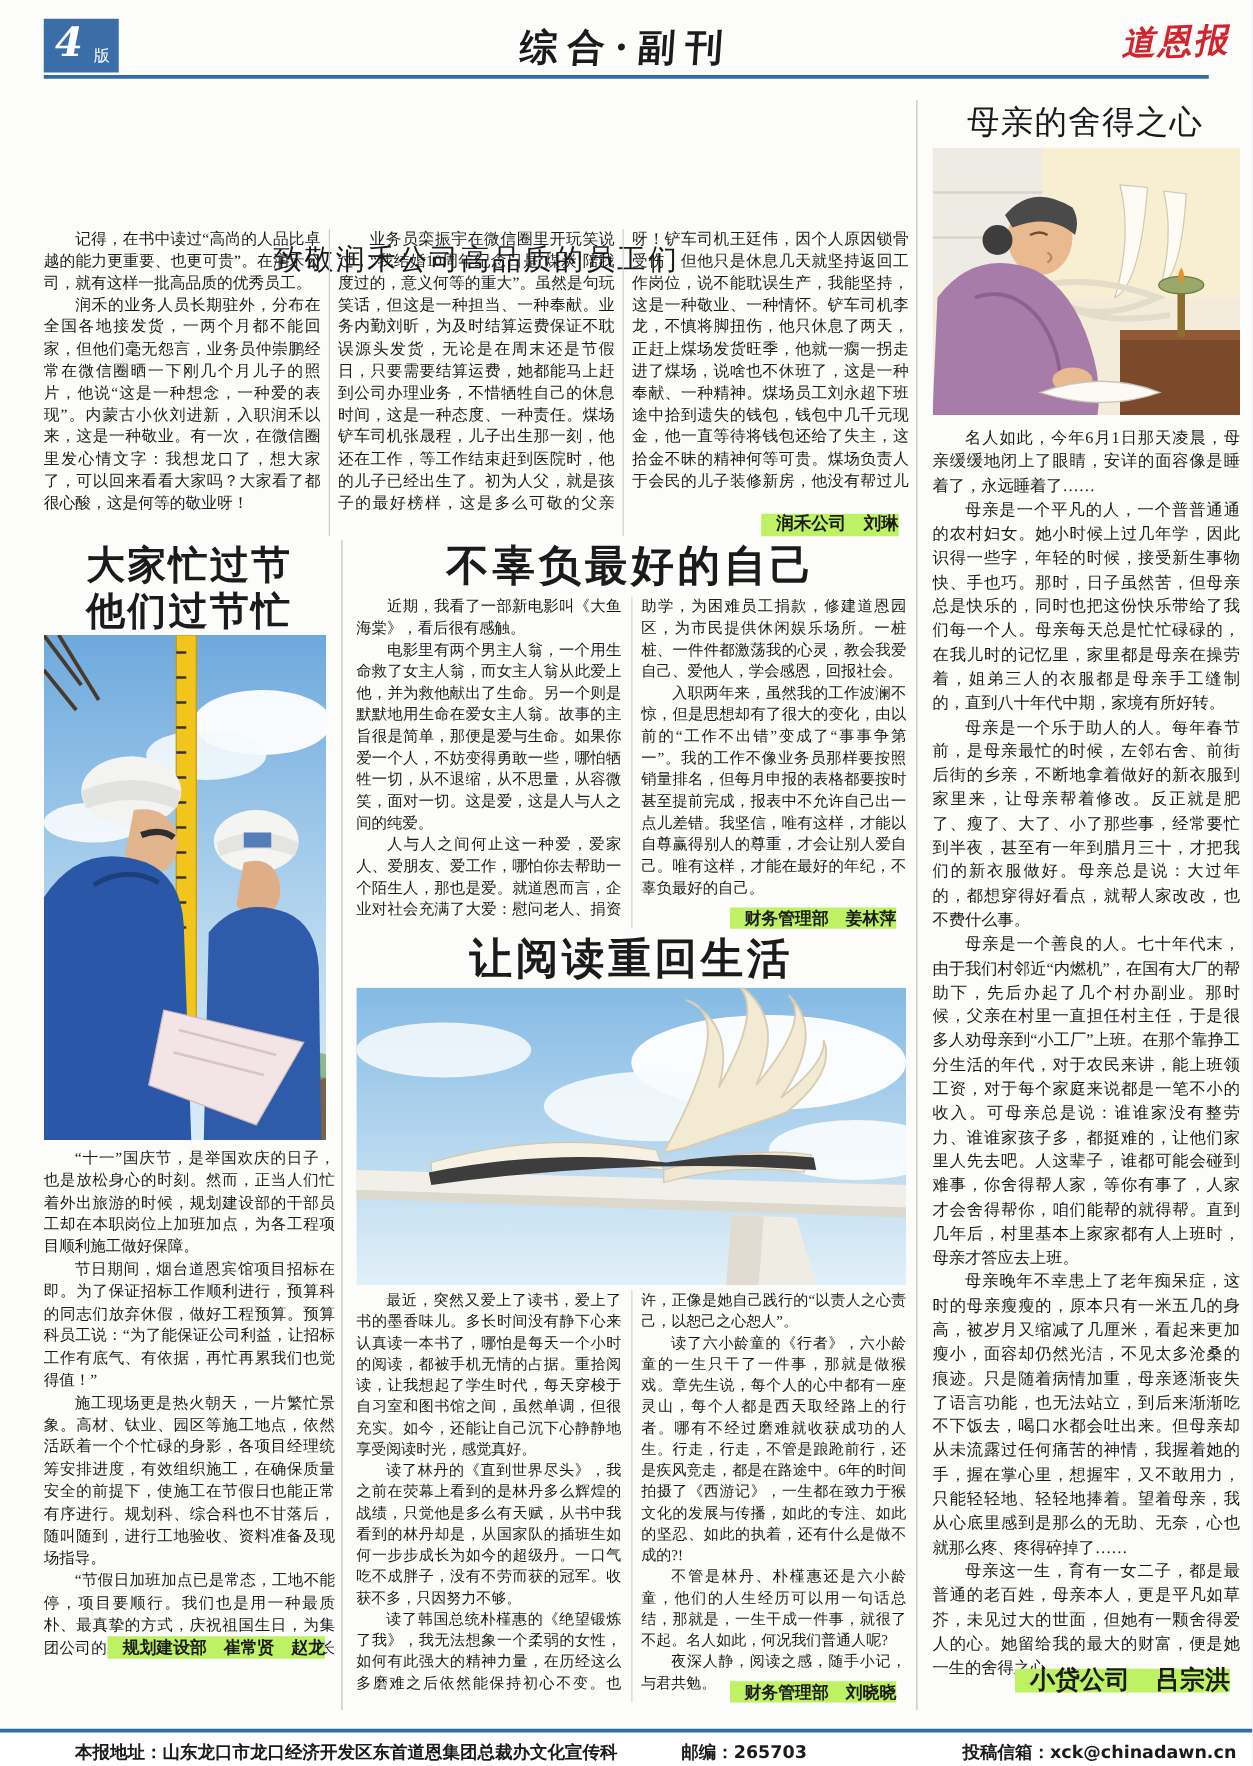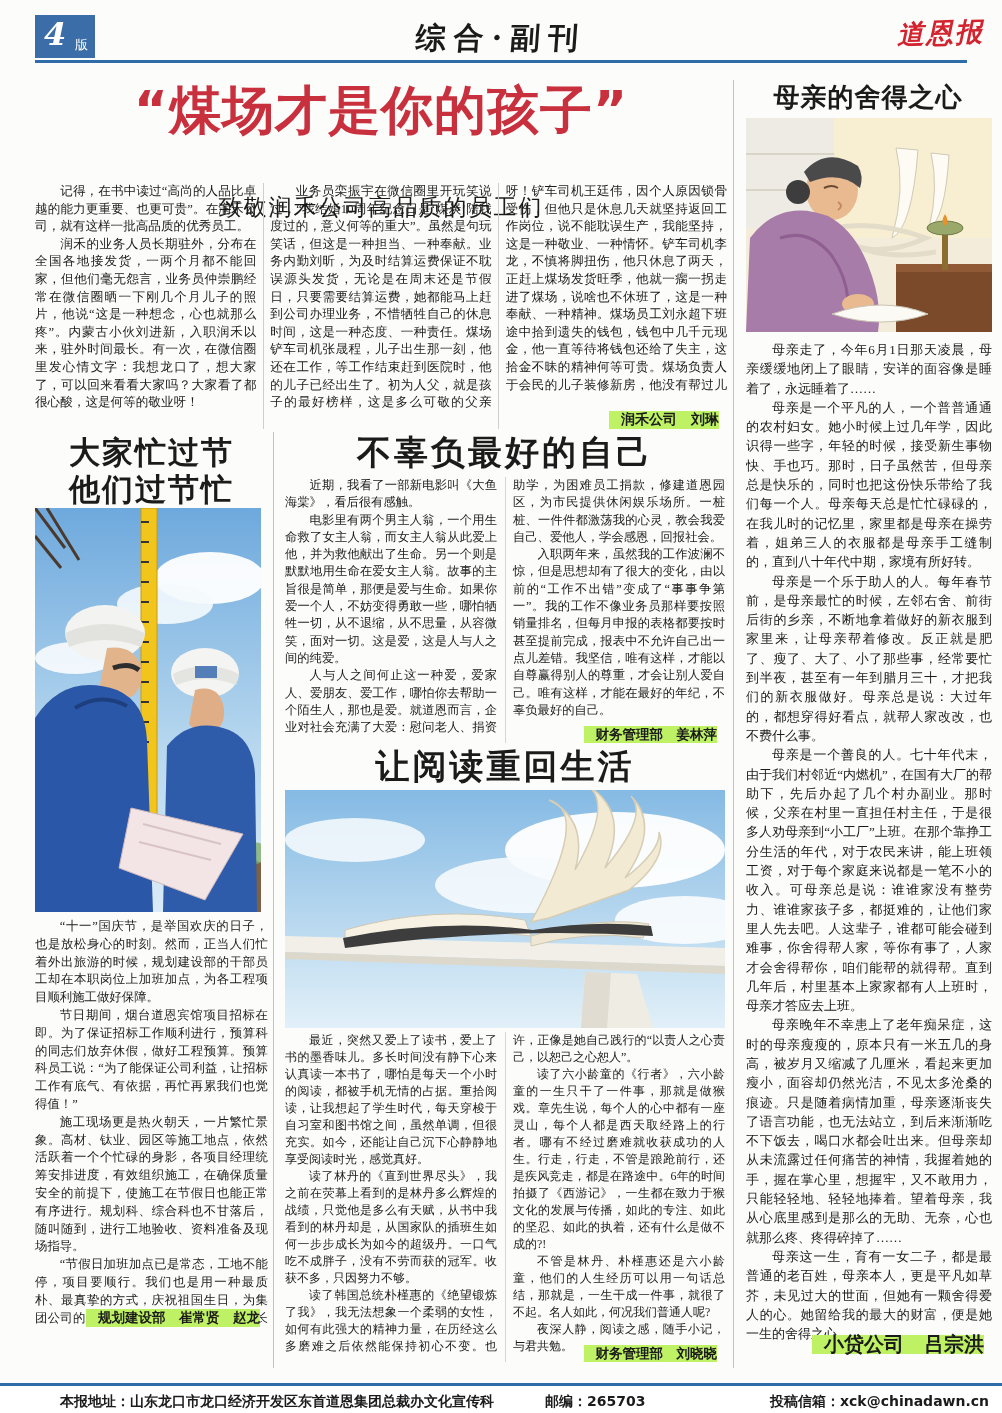--- a/index.html
+++ b/index.html
@@ -33,21 +33,21 @@
   .para{margin:0;text-indent:2em;}
   .sig{position:absolute;right:8px;bottom:0;background:#bef264;padding-left:12px;
        font-weight:bold;white-space:nowrap;}
 
   #lead-art{left:35px;top:183px;width:692px;height:246px;font-size:12.6px;line-height:17.6px;}
   #lead-art .cols{column-count:3;column-gap:14px;column-rule:1px solid #cfcfcf;}
   #lead-art .sig{font-size:14px;}
 
   
   .h-mother{position:absolute;left:740px;top:80px;width:256px;text-align:center;
-       font-family:"DejaVu Sans",sans-serif;font-weight:bold;font-size:26px;letter-spacing:1px;}
+       font-family:"DejaVu Sans",sans-serif;font-weight:normal;font-size:26px;letter-spacing:1px;}
   #mother-art{left:746px;top:340px;width:246px;height:1014px;font-size:13px;line-height:19.3px;}
   #mother-art .sig{font-size:20px;}
 
   
   .h-busy{position:absolute;left:35px;top:434px;width:233px;text-align:center;
        font-family:"DejaVu Sans",sans-serif;font-weight:bold;font-size:31px;line-height:37px;
        letter-spacing:2px;}
   #busy-art{left:35px;top:918px;width:233px;height:409px;font-size:12.4px;line-height:17.8px;}
   #busy-art .sig{font-size:13.5px;}
 
@@ -91,26 +91,25 @@
 <div class="page">
 
   <div class="pagebox">
     <span class="pn">4</span>
     <span class="pl">版</span>
   </div>
   <div class="section-title">综合·副刊</div>
   <div class="masthead">道恩报</div>
   <div class="hrule"></div>
 
-  <div class="lead-headline">“煤场才是你的孩子”</div>
   <div class="lead-subtitle">致敬润禾公司高品质的员工们</div>
   <div class="art" id="lead-art">
     <div class="cols">
         <p class="para">记得，在书中读过“高尚的人品比卓越的能力更重要、也更可贵”。在润禾公司，就有这样一批高品质的优秀员工。</p>
-        <p class="para">润禾的业务人员长期驻外，分布在全国各地接发货，一两个月都不能回家，但他们毫无怨言，业务员仲崇鹏经常在微信圈晒一下刚几个月儿子的照片，他说“这是一种想念，心也就那么疼”。内蒙古小伙刘进新，入职润禾以来，驻外时间最长。有一次，在微信圈里发心情文字：我想龙口了，想大家了，可以回来看看大家吗？大家看了都很心酸，这是何等的敬业呀！</p>
+        <p class="para">润禾的业务人员长期驻外，分布在全国各地接发货，一两个月都不能回家，但他们毫无怨言，业务员仲崇鹏经常在微信圈晒一下刚几个月儿子的照片，他说“这是一种想念，一种爱的表现”。内蒙古小伙刘进新，入职润禾以来，这是一种敬业。有一次，在微信圈里发心情文字：我想龙口了，想大家了，可以回来看看大家吗？大家看了都很心酸，这是何等的敬业呀！</p>
         <p class="para">业务员栾振宇在微信圈里开玩笑说过，“我结婚10周年纪念日是‘煤炭’陪我度过的，意义何等的重大”。虽然是句玩笑话，但这是一种担当、一种奉献。业务内勤刘昕，为及时结算运费保证不耽误源头发货，无论是在周末还是节假日，只要需要结算运费，她都能马上赶到公司办理业务，不惜牺牲自己的休息时间，这是一种态度、一种责任。煤场铲车司机张晟程，儿子出生那一刻，他还在工作，等工作结束赶到医院时，他的儿子已经出生了。初为人父，就是孩子的最好榜样，这是多么可敬的父亲呀！铲车司机王廷伟，因个人原因锁骨受伤，但他只是休息几天就坚持返回工作岗位，说不能耽误生产，我能坚持，这是一种敬业、一种情怀。铲车司机李龙，不慎将脚扭伤，他只休息了两天，正赶上煤场发货旺季，他就一瘸一拐走进了煤场，说啥也不休班了，这是一种奉献、一种精神。煤场员工刘永超下班途中拾到遗失的钱包，钱包中几千元现金，他一直等待将钱包还给了失主，这拾金不昧的精神何等可贵。煤场负责人于会民的儿子装修新房，他没有帮过儿子一天，儿子风趣地说：“老爸，你还是我的亲爸吗？我看煤场才是你的孩子。”</p>
       </div>
     <div class="sig">润禾公司　刘琳</div>
   </div>
 
   <div class="vrule" id="vr-right"></div>
   <div class="vrule" id="vr-left"></div>
 
   <div class="h-mother">母亲的舍得之心</div>
   <div class="img" id="img-mother">
@@ -134,21 +133,21 @@
       <path d="M78 70 q8 -4 14 0" stroke="#6b4a33" fill="none" stroke-width="2"></path>
       <path d="M92 84 q6 4 0 8" stroke="#c08a62" fill="none" stroke-width="2"></path>
       <path d="M0 214 L4 120 q30 -40 78 -22 q30 16 44 60 q10 30 6 56 z" fill="#a87ca8"></path>
       <path d="M34 120 q30 -10 52 18 q14 20 16 44" fill="none" stroke="#8e5f90" stroke-width="3"></path>
       <ellipse cx="112" cy="186" rx="16" ry="10" fill="#e9ba90"></ellipse>
       <path d="M86 196 q50 -18 96 0 q-46 16 -96 0 z" fill="#fbfaf4" stroke="#c9c4b4"></path>
     </svg>
   </div>
   <div class="art" id="mother-art">
     <div class="cols">
-        <p class="para">母亲走了，今年6月1日那天凌晨，母亲缓缓地闭上了眼睛，安详的面容像是睡着了，永远睡着了……</p>
+        <p class="para">名人如此，今年6月1日那天凌晨，母亲缓缓地闭上了眼睛，安详的面容像是睡着了，永远睡着了……</p>
         <p class="para">母亲是一个平凡的人，一个普普通通的农村妇女。她小时候上过几年学，因此识得一些字，年轻的时候，接受新生事物快、手也巧。那时，日子虽然苦，但母亲总是快乐的，同时也把这份快乐带给了我们每一个人。母亲每天总是忙忙碌碌的，在我儿时的记忆里，家里都是母亲在操劳着，姐弟三人的衣服都是母亲手工缝制的，直到八十年代中期，家境有所好转。</p>
         <p class="para">母亲是一个乐于助人的人。每年春节前，是母亲最忙的时候，左邻右舍、前街后街的乡亲，不断地拿着做好的新衣服到家里来，让母亲帮着修改。反正就是肥了、瘦了、大了、小了那些事，经常要忙到半夜，甚至有一年到腊月三十，才把我们的新衣服做好。母亲总是说：大过年的，都想穿得好看点，就帮人家改改，也不费什么事。</p>
         <p class="para">母亲是一个善良的人。七十年代末，由于我们村邻近“内燃机”，在国有大厂的帮助下，先后办起了几个村办副业。那时候，父亲在村里一直担任村主任，于是很多人劝母亲到“小工厂”上班。在那个靠挣工分生活的年代，对于农民来讲，能上班领工资，对于每个家庭来说都是一笔不小的收入。可母亲总是说：谁谁家没有整劳力、谁谁家孩子多，都挺难的，让他们家里人先去吧。人这辈子，谁都可能会碰到难事，你舍得帮人家，等你有事了，人家才会舍得帮你，咱们能帮的就得帮。直到几年后，村里基本上家家都有人上班时，母亲才答应去上班。</p>
         <p class="para">母亲晚年不幸患上了老年痴呆症，这时的母亲瘦瘦的，原本只有一米五几的身高，被岁月又缩减了几厘米，看起来更加瘦小，面容却仍然光洁，不见太多沧桑的痕迹。只是随着病情加重，母亲逐渐丧失了语言功能，也无法站立，到后来渐渐吃不下饭去，喝口水都会吐出来。但母亲却从未流露过任何痛苦的神情，我握着她的手，握在掌心里，想握牢，又不敢用力，只能轻轻地、轻轻地捧着。望着母亲，我从心底里感到是那么的无助、无奈，心也就那么疼、疼得碎掉了……</p>
         <p class="para">母亲这一生，育有一女二子，都是最普通的老百姓，母亲本人，更是平凡如草芥，未见过大的世面，但她有一颗舍得爱人的心。她留给我的最大的财富，便是她一生的舍得之心。</p>
       </div>
     <div class="sig">小贷公司　吕宗洪</div>
   </div>
 
   <div class="h-busy">

